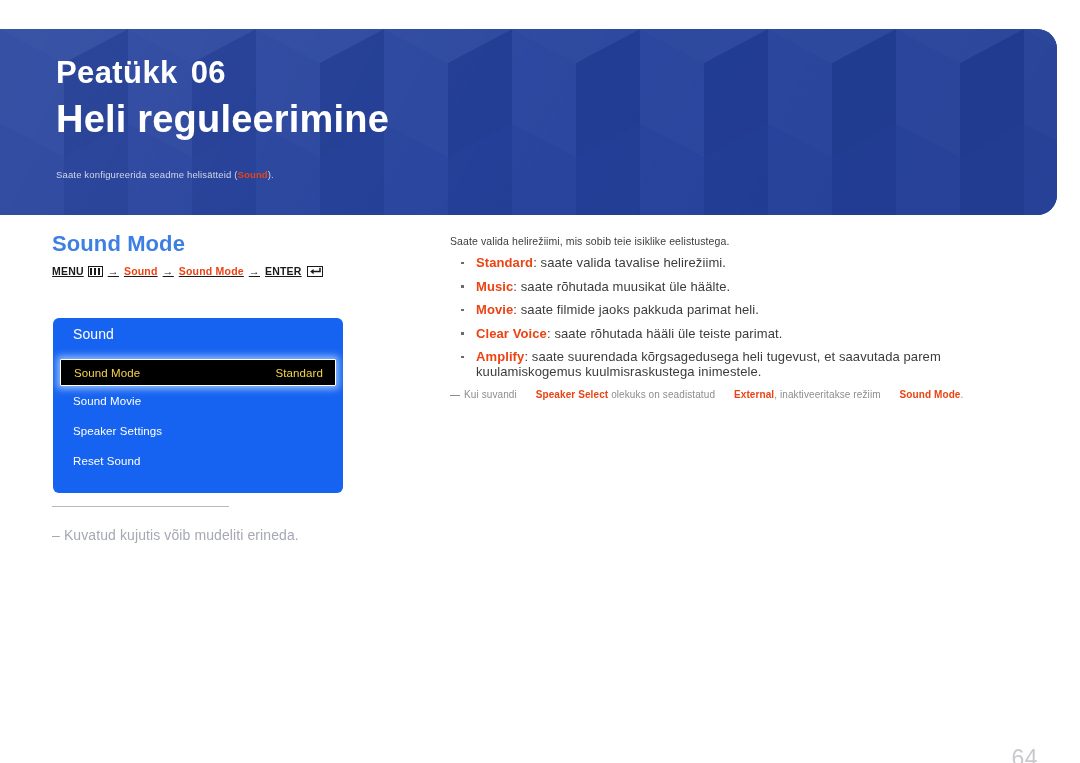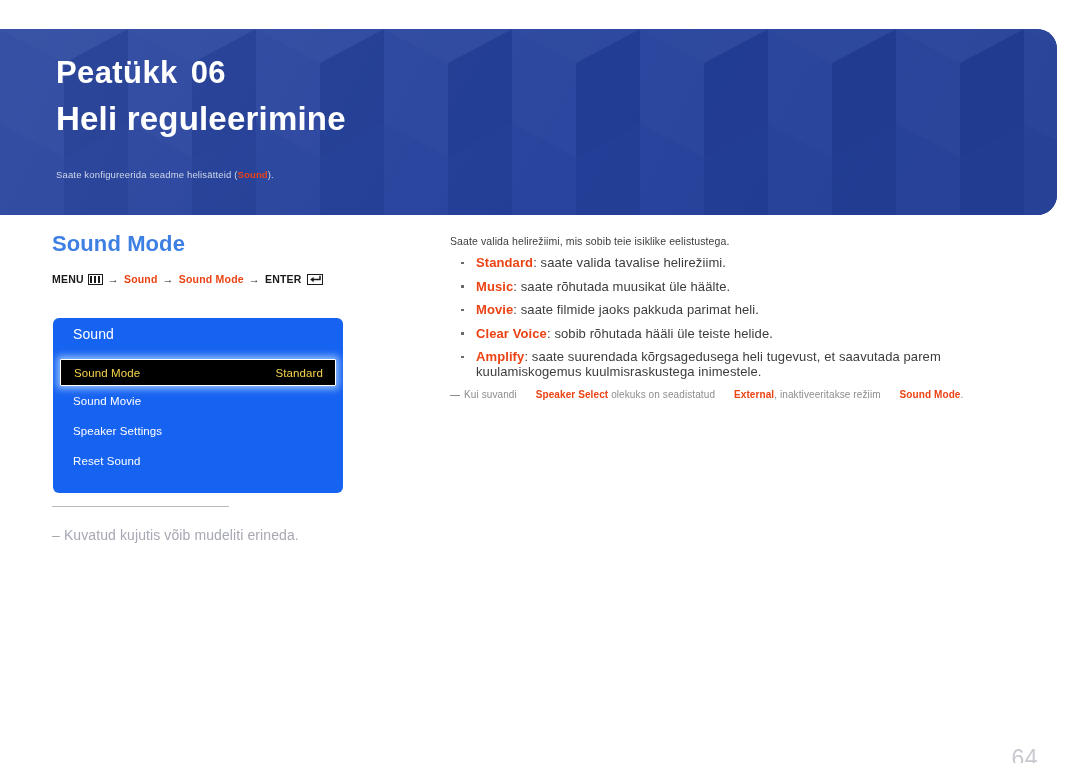--- a/index.html
+++ b/index.html
@@ -56,21 +56,21 @@
   #chapter-line {
     font-size: 31px;
     font-weight: bold;
     color: #ffffff;
     letter-spacing: 0.4px;
     white-space: nowrap;
     line-height: 40px;
   }
   #chapter-line .chap-num { margin-left: 13px; }
   #chapter-title {
-    font-size: 33px;
+    font-size: 38px;
     font-weight: bold;
     color: #ffffff;
     letter-spacing: 0.2px;
     white-space: nowrap;
     line-height: 44px;
     margin-top: 4px;
   }
   #banner-sub {
     margin-top: 28px;
     font-size: 9.5px;
@@ -90,28 +90,29 @@
   #section-heading {
     font-size: 22px;
     font-weight: bold;
     color: #3d7fe3;
     letter-spacing: 0.1px;
     line-height: 26px;
   }
 
   
   #menu-path {
-    margin-top: 16px;
+    margin-top: 8px;
     display: flex;
     align-items: center;
     font-size: 10.5px;
     font-weight: bold;
     color: #1a1a1a;
     letter-spacing: 0.2px;
     white-space: nowrap;
+    text-decoration: underline;
   }
   #menu-path .mp-red { color: #eb4314; }
   #menu-path .arrow {
     margin: 0 5px;
     font-weight: normal;
     font-size: 11px;
     color: #1a1a1a;
   }
   .icon-menu {
     display: inline-block;
@@ -381,21 +382,21 @@
       <li>
         <span class="dot"></span>
         <span class="term">Music</span><span>: saate rõhutada muusikat üle häälte.</span>
       </li>
       <li>
         <span class="dot"></span>
         <span class="term">Movie</span><span>: saate filmide jaoks pakkuda parimat heli.</span>
       </li>
       <li>
         <span class="dot"></span>
-        <span class="term">Clear Voice</span><span>: sobib rõhutada hääli üle teiste helide.</span>
+        <span class="term">Clear Voice</span><span>: saate rõhutada hääli üle teiste parimat.</span>
       </li>
       <li>
         <span class="dot"></span>
         <span class="term">Amplify</span><span>: saate suurendada kõrgsagedusega heli tugevust, et saavutada parem kuulamiskogemus kuulmisraskustega inimestele.</span>
       </li>
     </ul>
 
     <div id="right-note">
       <span class="note-dash"></span><span>Kui suvandi </span><span class="kw">Speaker Select</span><span> olekuks on seadistatud </span><span class="kw">External</span><span>, inaktiveeritakse režiim </span><span class="kw">Sound Mode</span><span>.</span>
     </div>

